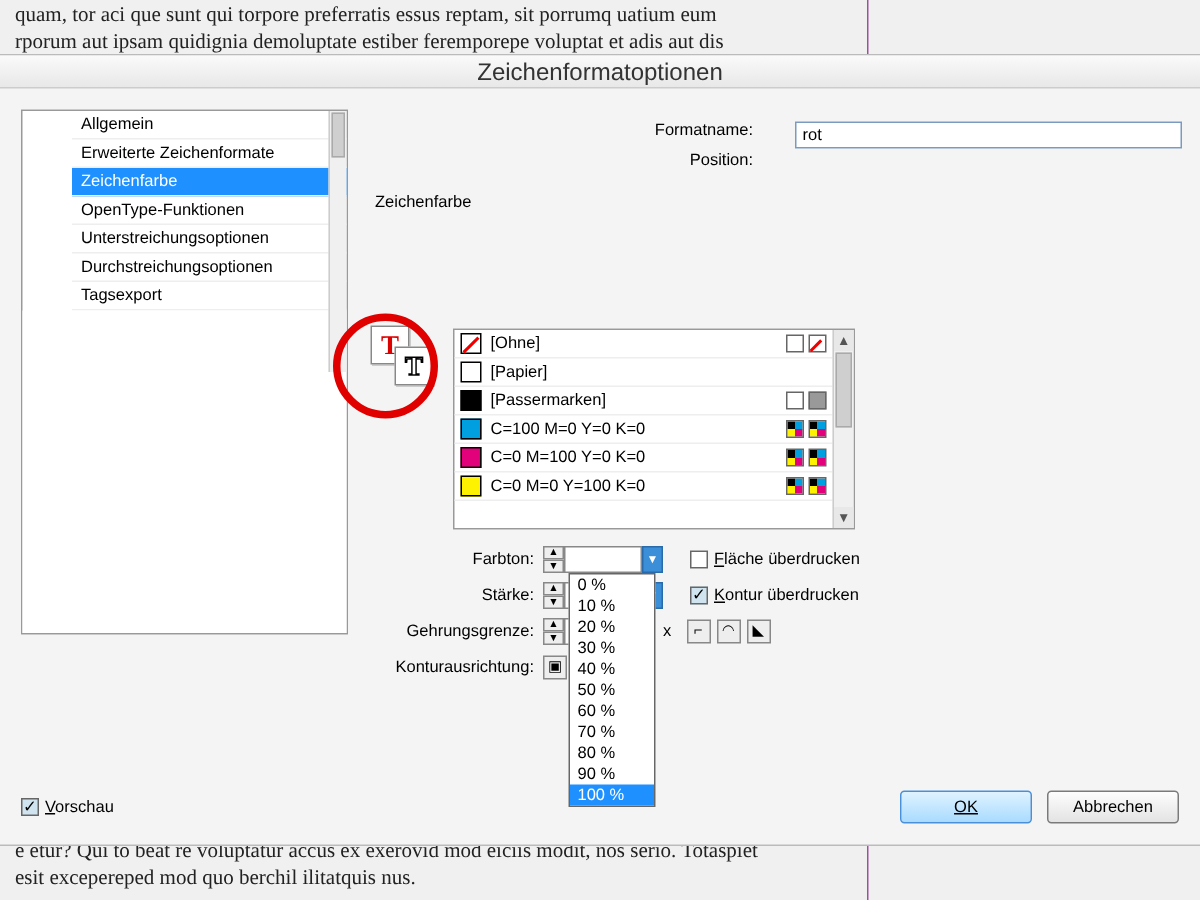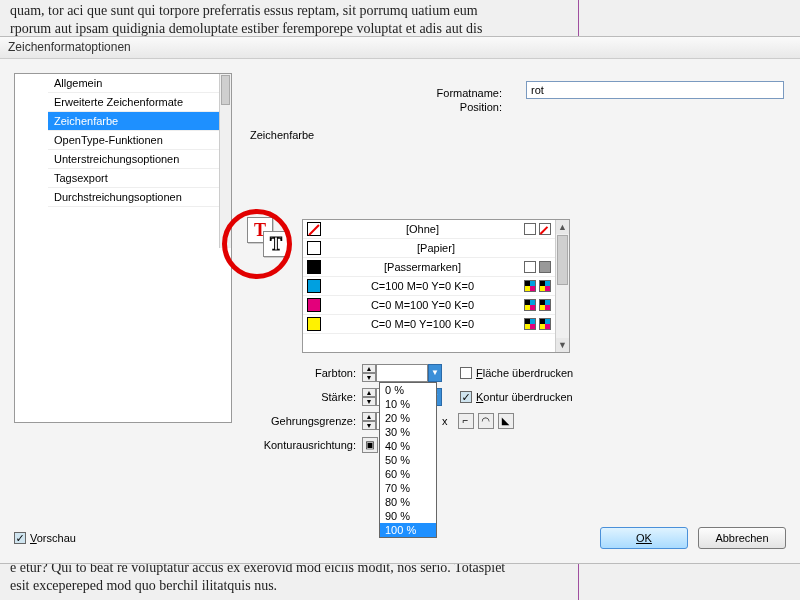--- a/index.html
+++ b/index.html
@@ -39,22 +39,23 @@
     background: #f4f4f4;
     border-top: 1px solid #bbb;
     border-bottom: 1px solid #bbb;
     z-index: 2;
   }
   .titlebar {
     height: 22px;
     background: linear-gradient(#fafafa,#e8e8e8);
     border-bottom: 1px solid #ccc;
     padding: 3px 8px;
-    font-size: 12px;
+    font-size: 16px;
     color: #333;
+    text-align: center;
   }
   .dlg-body {
     position: relative;
     padding: 14px;
     height: calc(100% - 22px);
   }
   .panel {
     position: absolute;
     border: 1px solid #999;
     background: #fff;
@@ -77,25 +78,25 @@
     background: #1e90ff;
     color: #fff;
   }
   .cat-scroll {
     position:absolute; right:0; top:0; bottom:50%;
     width:12px; background:#f0f0f0; border-left:1px solid #ccc;
   }
   .cat-scroll .thumb { position:absolute; left:1px; right:1px; top:1px; height:30px; background:#cfcfcf; border:1px solid #aaa;}
   .cat-fill { flex:1; background:#fff; }
 
-  .form-row { position:absolute; display:flex; align-items:flex-end; gap:24px; }
+  .form-row { position:absolute; display:flex; align-items:flex-start; gap:12px; }
   .lbl { color:#000; text-align:right; }
   .input {
     background:#fff; border:1px solid #7a9ac0; height:18px;
-    padding:2px 4px; font-size:11px; min-width:200px;
+    padding:2px 4px; font-size:11px; min-width:200px;margin-left:16px;
   }
   .section-title { position:absolute; color:#000; }
 
   .red-circle {
     position:absolute; left:222px; top:150px;
     width:70px; height:70px;
     border:5px solid #e10000; border-radius:50%;
     z-index:5; pointer-events:none;
   }
   .fs-icons { position:absolute; left:247px; top:158px; width:46px; height:42px;}
@@ -124,21 +125,21 @@
   .swatch-row.selected .sw-name { font-weight:bold; }
   .sw { width:14px; height:14px; border:1px solid #000; flex:0 0 auto;}
   .sw.none { background:#fff; position:relative;}
   .sw.none::after{content:"";position:absolute;left:-1px;right:-1px;top:50%;border-top:2px solid #e00;transform:rotate(-45deg);}
   .sw.reg { background:#000;}
   .sw.paper{background:#fff;}
   .sw.black{background:#000;}
   .sw.cyan{background:#00a0e0;}
   .sw.mag{background:#e3007b;}
   .sw.yel{background:#fff200;}
-  .sw-name{flex:1; white-space:nowrap;text-align:center;}
+  .sw-name{flex:1; white-space:nowrap;}
   .sw-flags{display:flex; gap:3px;}
   .flag{width:12px;height:12px;border:1px solid #666;background:#ddd;font-size:8px;line-height:10px;text-align:center;}
   .flag.noedit{background:#fff;position:relative;}
   .flag.noedit::after{content:"";position:absolute;inset:0;border-top:2px solid #e00;transform:rotate(-45deg);top:50%;}
   .flag.cmyk{background:conic-gradient(#00a0e0 0 25%,#e3007b 0 50%,#fff200 0 75%,#000 0);}
   .flag.reg{background:#999;}
   .flag.pencil{background:#fff;}
 
   .opts { position:absolute; left:256px; top:302px; width:320px;}
   .opt-row{display:flex; align-items:center; height:24px;}
@@ -199,22 +200,22 @@
   </div>
   <div class="dlg-body">
 
     <div class="panel cat-list">
       <div class="cat-items" id="cat-items">
           <div class="cat-item">Allgemein</div>
           <div class="cat-item">Erweiterte Zeichenformate</div>
           <div class="cat-item selected">Zeichenfarbe</div>
           <div class="cat-item">OpenType-Funktionen</div>
           <div class="cat-item">Unterstreichungsoptionen</div>
+          <div class="cat-item">Durchstreichungsoptionen</div>
           <div class="cat-item">Tagsexport</div>
-          <div class="cat-item">Durchstreichungsoptionen</div>
         </div>
       <div class="cat-fill"></div>
       <div class="cat-scroll">
           <div class="thumb"></div>
         </div>
     </div>
 
     <div class="form-row" style="left:420px; top:22px;">
       <span class="lbl" style="width:82px">Formatname:</span>
       <input class="input" style="width: 258px;" value="rot">

